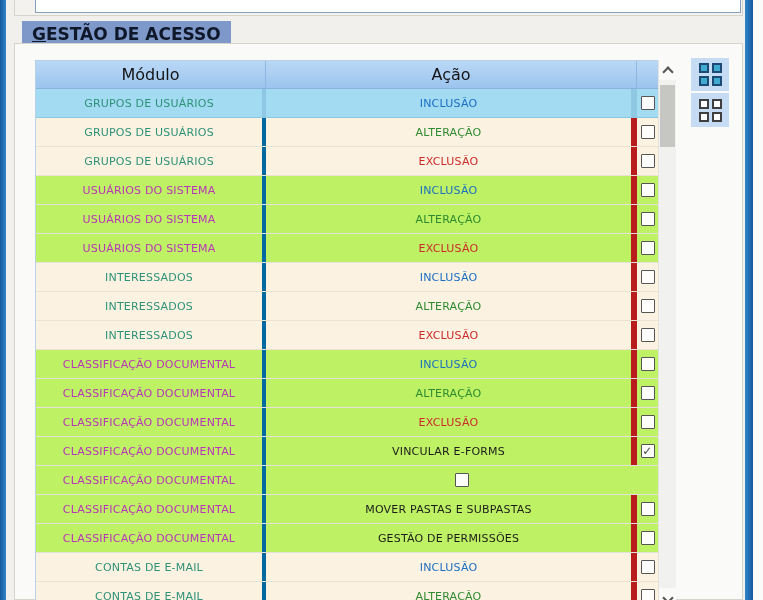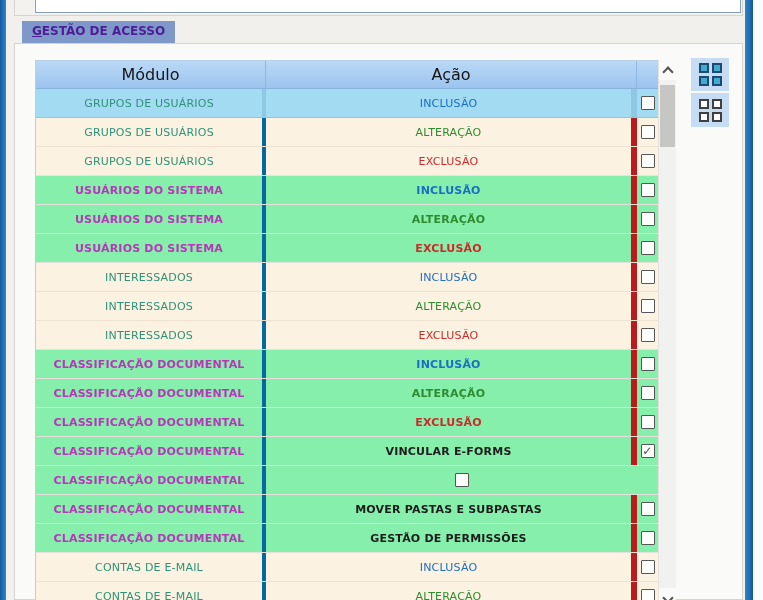--- a/index.html
+++ b/index.html
@@ -17,21 +17,21 @@
 
   
   .top-group{position:absolute;left:14px;top:-28px;width:729px;height:44px;
     border:1px solid #d6d5cd;background:#f3f2ef;box-sizing:border-box;}
   .top-input{position:absolute;left:35px;top:-10px;width:706px;height:23px;
     border:1px solid #86a0bc;background:#ffffff;box-sizing:border-box;
     font-size:11px;padding:2px 4px;color:#222;}
 
   
   .tabs{position:absolute;left:22px;top:21px;height:22px;display:flex;}
-  .tab{padding:3px 10px 5px 10px;font-size:12px;color:#4c1d95;white-space:nowrap;cursor:default;}
+  .tab{padding:3px 10px 5px 10px;font-size:17px;color:#0f172a;white-space:nowrap;cursor:default;}
   .tab.active{background:#7e99c9;font-weight:bold;}
   .tab.inactive{background:#f6d87b;}
   .tab .u{text-decoration:underline;}
 
   
   .panel{position:absolute;left:14px;top:43px;width:729px;height:557px;
     background:#fafaf8;border:1px solid #d6d5cd;box-sizing:border-box;}
 
   
   .grid{position:absolute;left:35px;top:60px;width:623px;
@@ -39,21 +39,21 @@
   .grid-header{display:flex;height:28px;
     background:linear-gradient(#bad8f6,#9cc4ee);
     border-bottom:1px solid #8ab2dc;box-sizing:border-box;}
   .gh-cell{font-size:16px;color:#141414;display:flex;align-items:center;justify-content:center;box-sizing:border-box;}
   .gh-module{width:230px;border-right:1px solid #8fb6e0;}
   .gh-action{width:371px;border-right:1px solid #8fb6e0;}
   .gh-check{flex:1;}
 
   .grid-row{display:flex;height:29px;box-sizing:border-box;border-bottom:1px solid #e3e1da;cursor:default;}
   .bg-cream{background:#fcf2e2;border-bottom-color:#ede2cf;}
-  .bg-plain{background:#86efac;font-weight:bold;}
+  .bg-plain{background:#bef264;}
   .bg-selected{background:#a3dbf3;border-bottom-color:#8cc8e2;}
 
   .cell{display:flex;align-items:center;justify-content:center;font-size:11px;
     letter-spacing:0.2px;box-sizing:border-box;white-space:nowrap;overflow:hidden;}
   .cell-module{width:230px;border-right:4px solid #0369a1;}
   .cell-action{width:371px;border-right:6px solid #b91c1c;}
   .bg-selected .cell-module,.bg-selected .cell-action{border-right-color:#8fc8e2;}
   .cell-check{flex:1;}
 
   .c-teal{color:#2e9277;}

